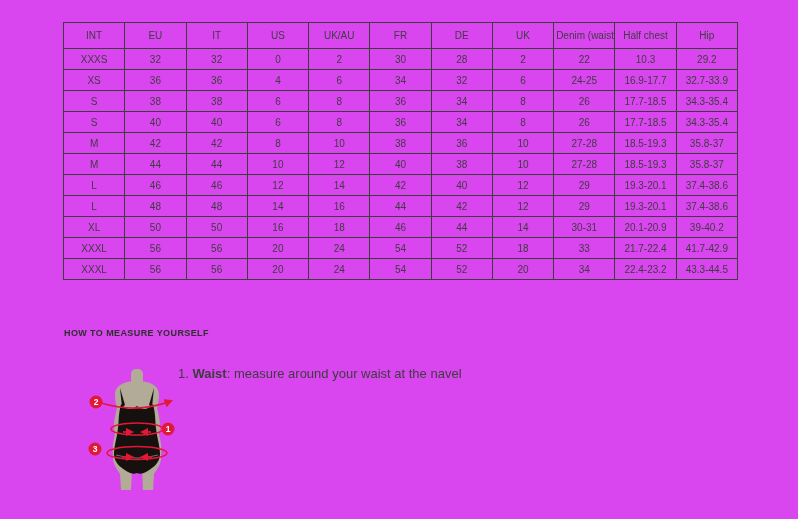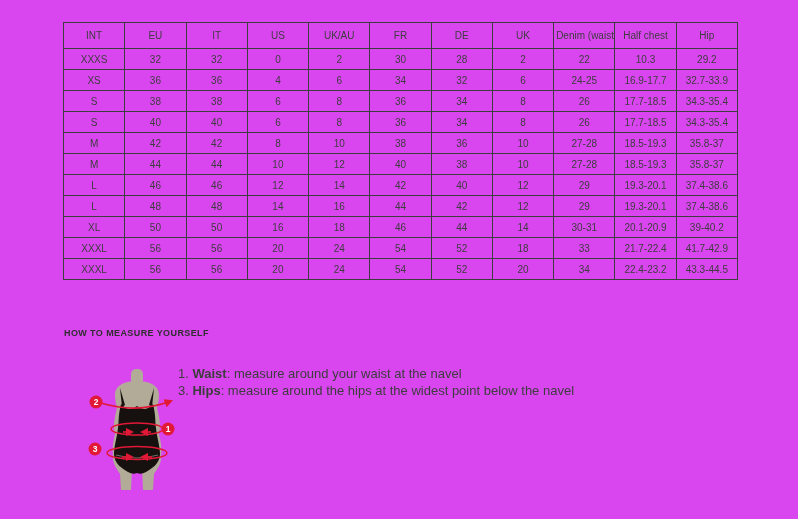--- a/index.html
+++ b/index.html
@@ -288,16 +288,15 @@
         <circle cx="84" cy="61" r="6.5" fill="#e21837"></circle>
         <text x="84" y="64" fill="#ffffff">1</text>
         <circle cx="11" cy="81" r="6.5" fill="#e21837"></circle>
         <text x="11" y="84" fill="#ffffff">3</text>
       </g>
     </svg>
   </div>
 
   <ol class="measure-list">
     <li><span>1.</span> <span class="label">Waist</span><span>: measure around your waist at the navel</span></li>
-    <li><span>3.</span> <span class="label">Hips</span><span>: measure around the hips at the widest point below the navel</span></li>
   </ol>
 
 </div>
 
 </body></html>

